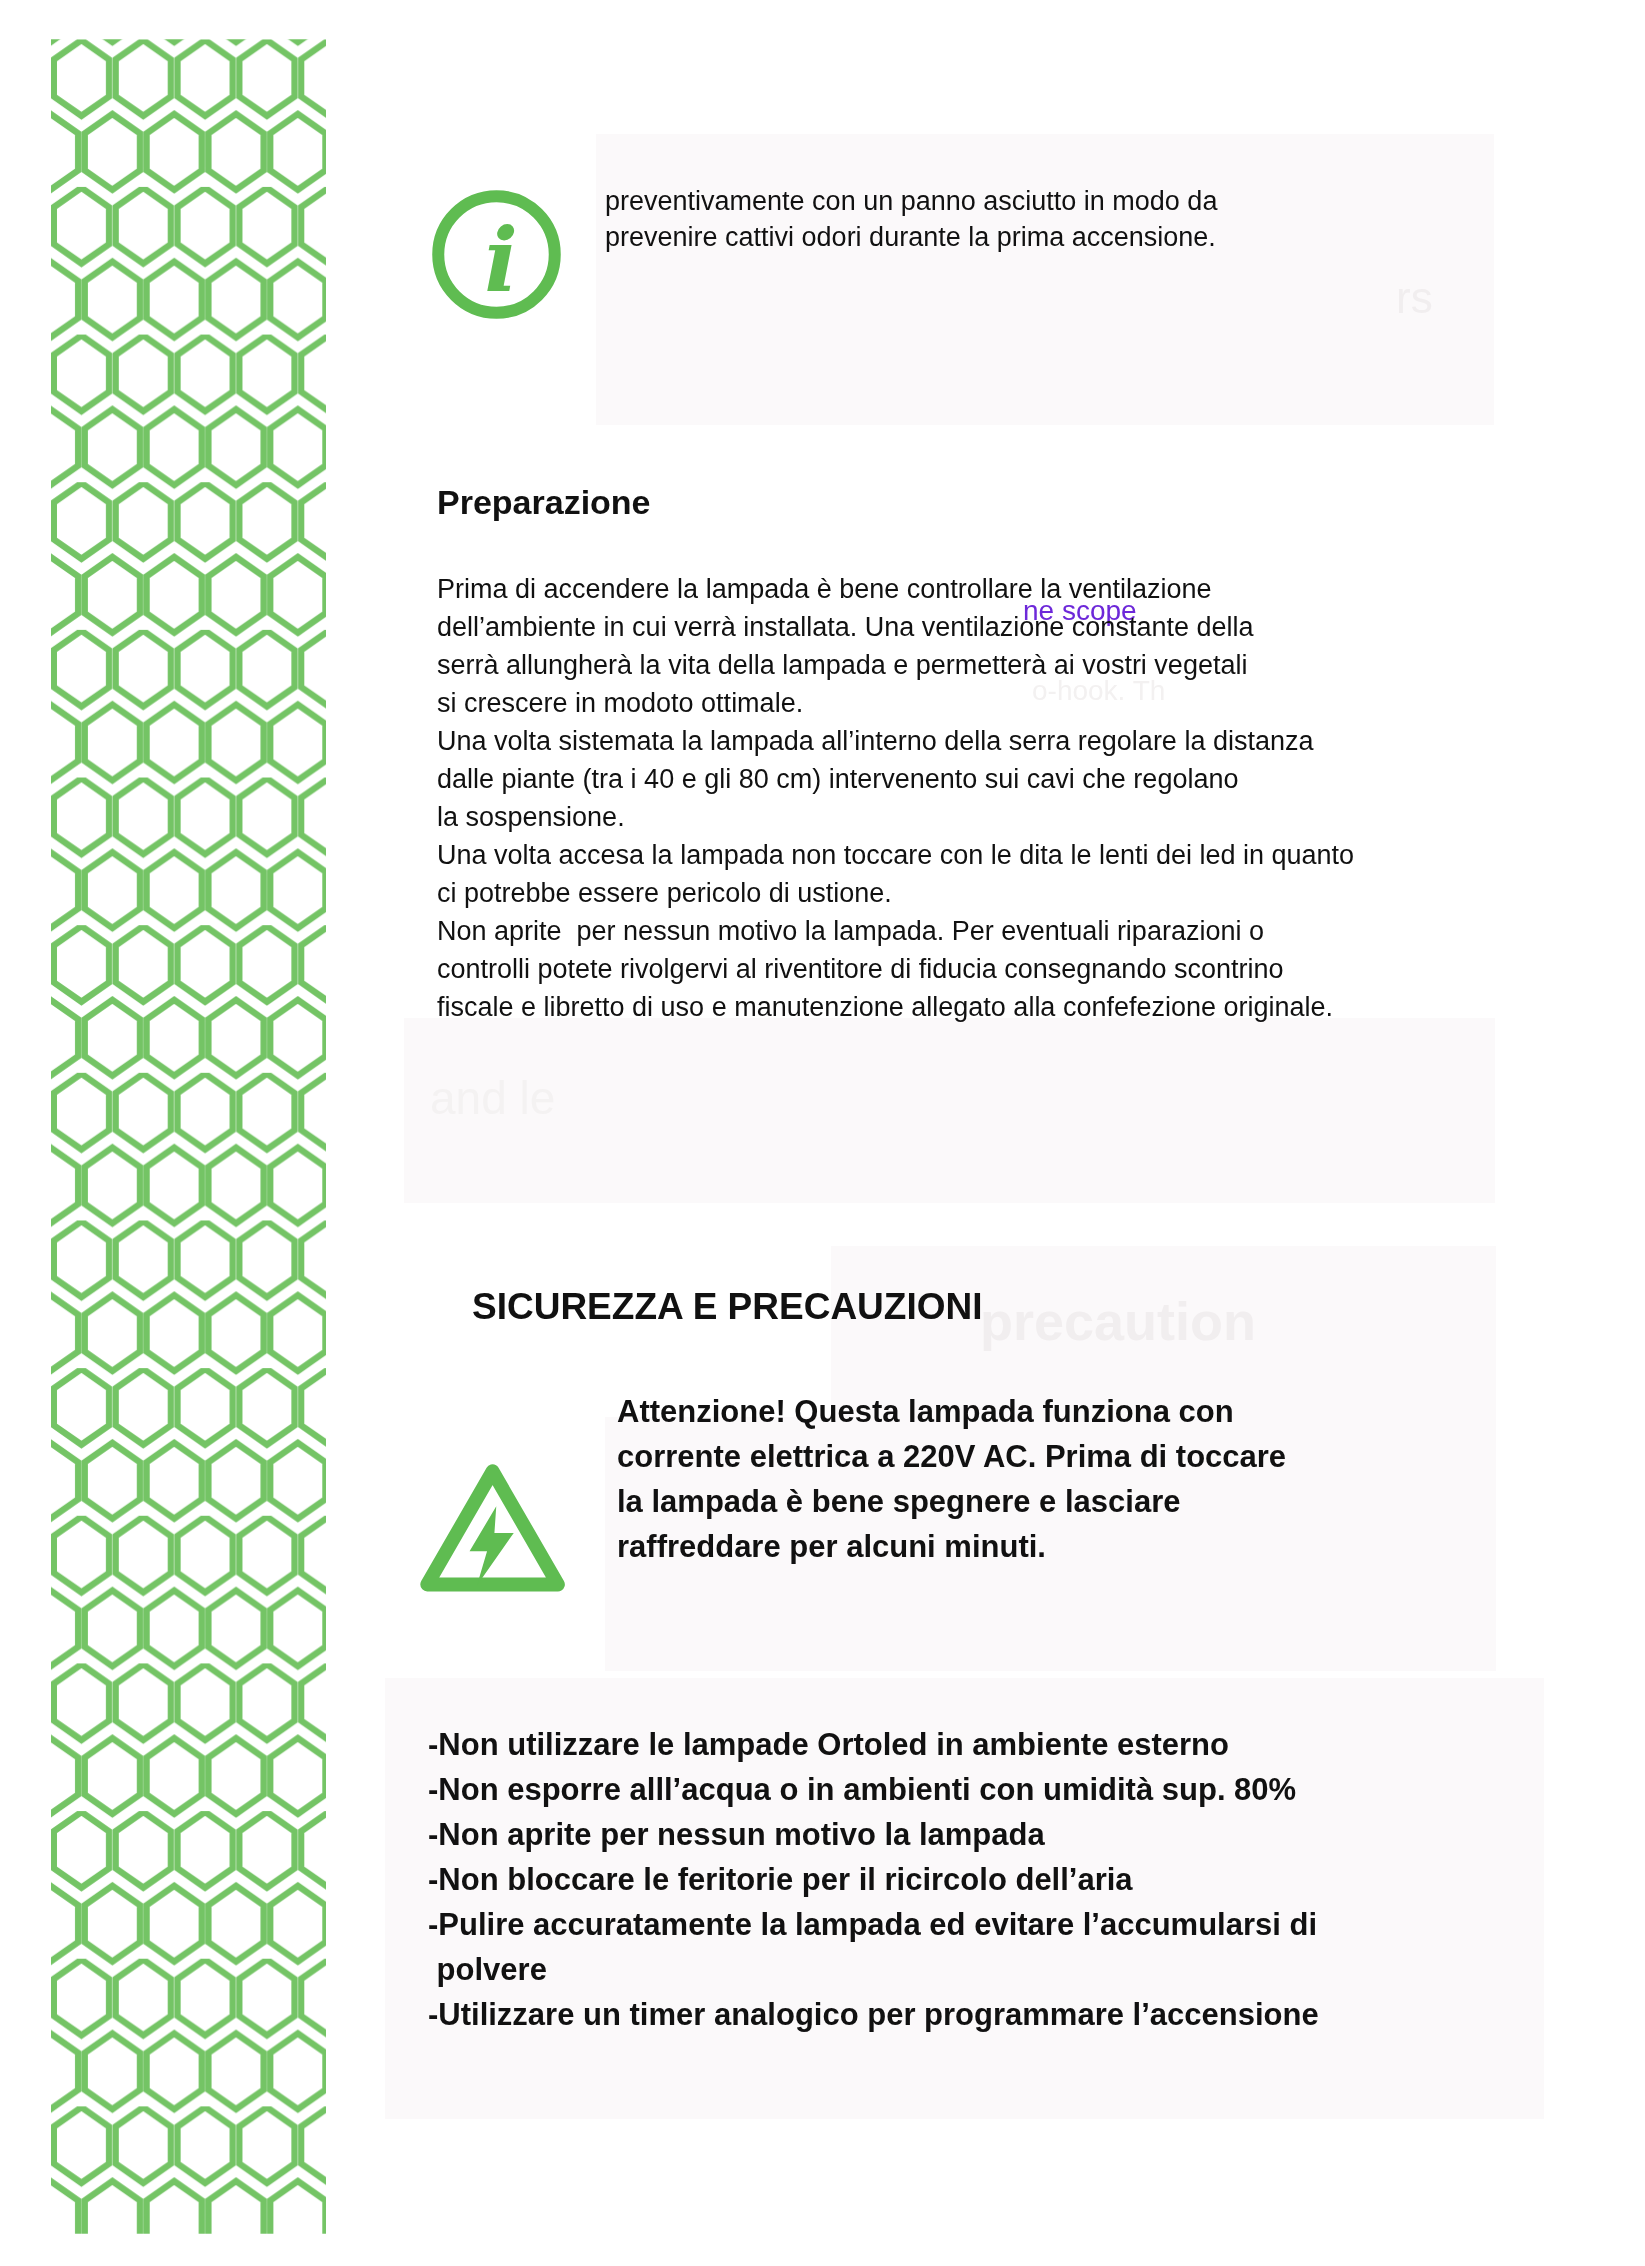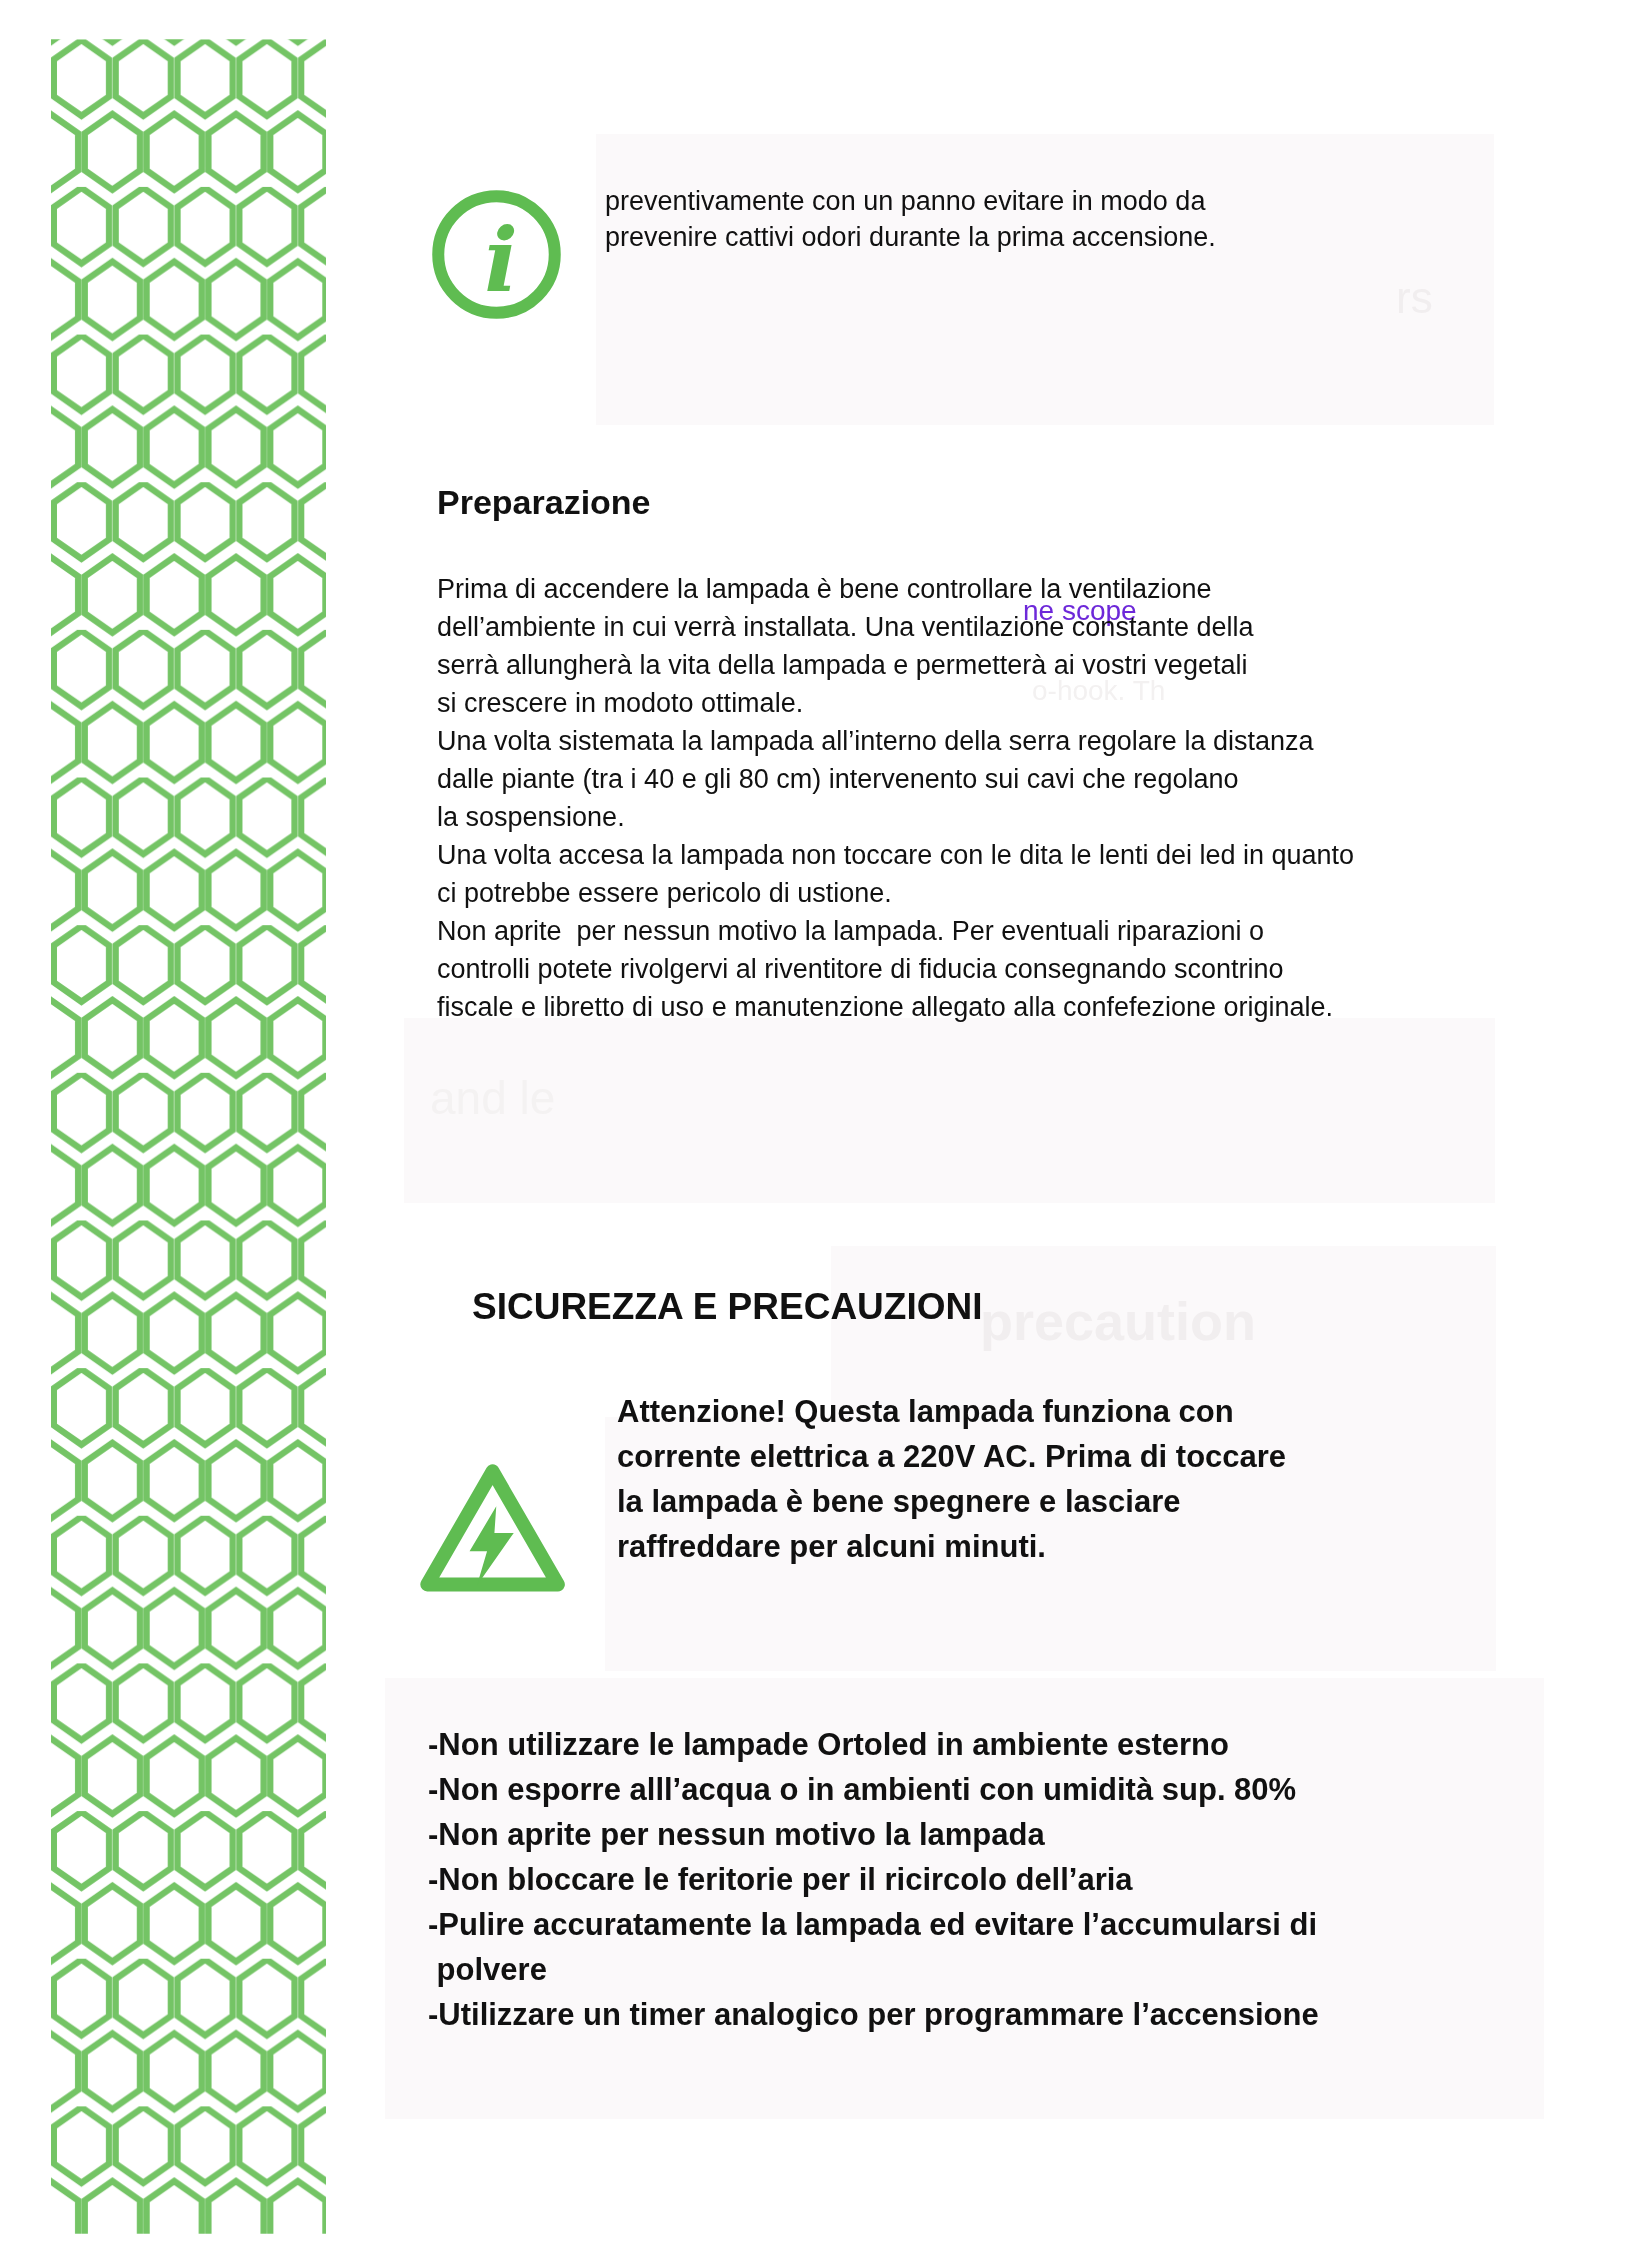--- a/index.html
+++ b/index.html
@@ -62,21 +62,21 @@
 </div>
 
 <div class="abs" style="left:429px;top:187px;z-index:2;">
   <svg width="135" height="135" xmlns="http://www.w3.org/2000/svg" viewBox="0 0 146 146">
     <circle cx="73" cy="73" r="63" fill="#ffffff" stroke="#5fbc51" stroke-width="13"></circle>
     <text x="78" y="112" text-anchor="middle" font-family="DejaVu Serif, serif" font-style="italic" font-weight="bold" font-size="96" fill="#5fbc51">i</text>
   </svg>
 </div>
 
 <div class="txt info-text">
-  <div class="ln">preventivamente con un panno evitare in modo da</div>
+  <div class="ln">preventivamente con un panno asciutto in modo da</div>
   <div class="ln">prevenire cattivi odori durante la prima accensione.</div>
 </div>
 
 <div class="txt prep-head">Preparazione</div>
 
 <div class="txt prep-body">
   <div class="ln">Prima di accendere la lampada è bene controllare la ventilazione</div>
   <div class="ln">dell’ambiente in cui verrà installata. Una ventilazione constante della</div>
   <div class="ln">serrà allungherà la vita della lampada e permetterà ai vostri vegetali</div>
   <div class="ln">si crescere in modoto ottimale.</div>

